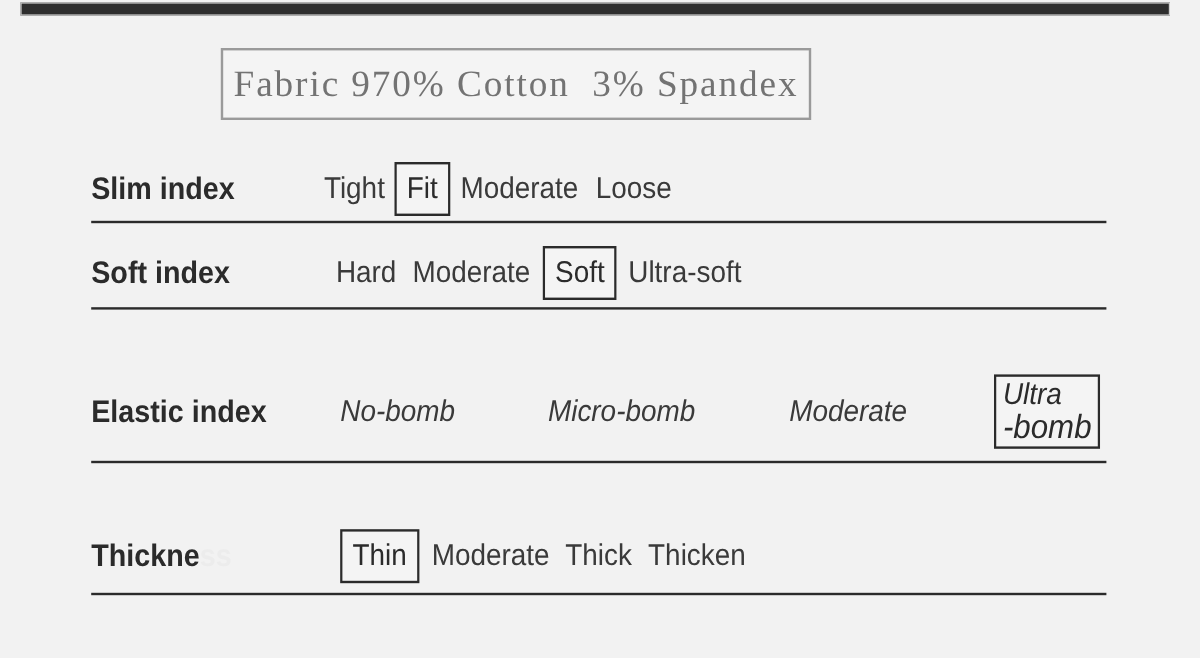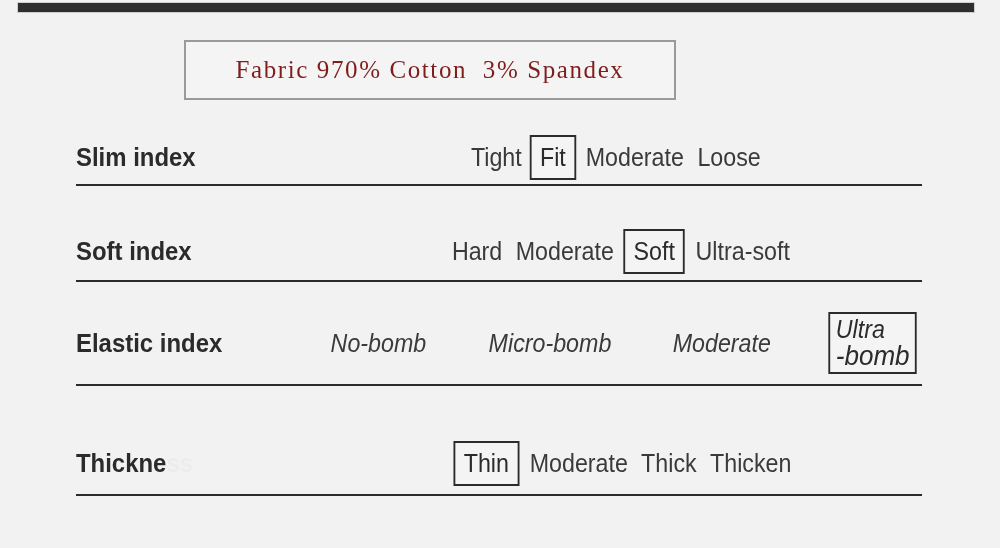--- a/index.html
+++ b/index.html
@@ -37,39 +37,38 @@
     height: 60px;
     border: 2px solid #9a9a9a;
     box-sizing: border-box;
     background: #f4f4f4;
     display: flex;
     align-items: center;
     justify-content: center;
   }
   #fabric-text {
     font-family: "Liberation Serif", serif;
-    font-size: 25px;
+    font-size: 31px;
     letter-spacing: 1.6px;
-    color: #7f1d1d;
+    color: #737373;
     white-space: pre;
   }
 
   
   .row {
     position: absolute;
     left: 76px;
     width: 846px;
     box-sizing: border-box;
   }
   .row-inner {
     display: flex;
     align-items: center;
     width: 100%;
     height: 100%;
-    gap: 47px;
   }
   .row-divider {
     position: absolute;
     left: 0;
     bottom: 0;
     width: 846px;
     height: 2px;
     background: #2b2b2b;
   }
 
@@ -80,21 +79,21 @@
     white-space: nowrap;
     font-stretch: condensed;
     transform: scaleX(0.92);
     transform-origin: left center;
   }
 
   .options {
     display: flex;
     align-items: center;
     flex: 1;
-    justify-content: center;
+    justify-content: flex-start;
   }
 
   .option {
     font-size: 25px;
     color: #3a3a3a;
     white-space: nowrap;
     padding: 2px 4px;
     font-stretch: condensed;
     transform: scaleX(0.93);
   }
@@ -109,21 +108,21 @@
     text-align: left;
     padding: 3px 6px;
   }
   .option.selected.two-line .l2 {
     display: block;
     font-size: 28px;
   }
 
   
   #row-slim     { top: 128px; height: 58px; }
-  #row-soft     { top: 220px; height: 62px; }
+  #row-soft     { top: 196px; height: 62px; }
   #row-elastic  { top: 300px; height: 86px; }
   #row-thickne  { top: 430px; height: 66px; }
 
   #row-slim .row-label    { width: 188px; }
   #row-soft .row-label    { width: 198px; }
   #row-elastic .row-label { width: 200px; }
   #row-thickne .row-label { width: 205px; }
 
   #row-elastic .options { justify-content: space-between; font-style: italic; }
   #row-elastic .option  { margin-right: 2px; }

